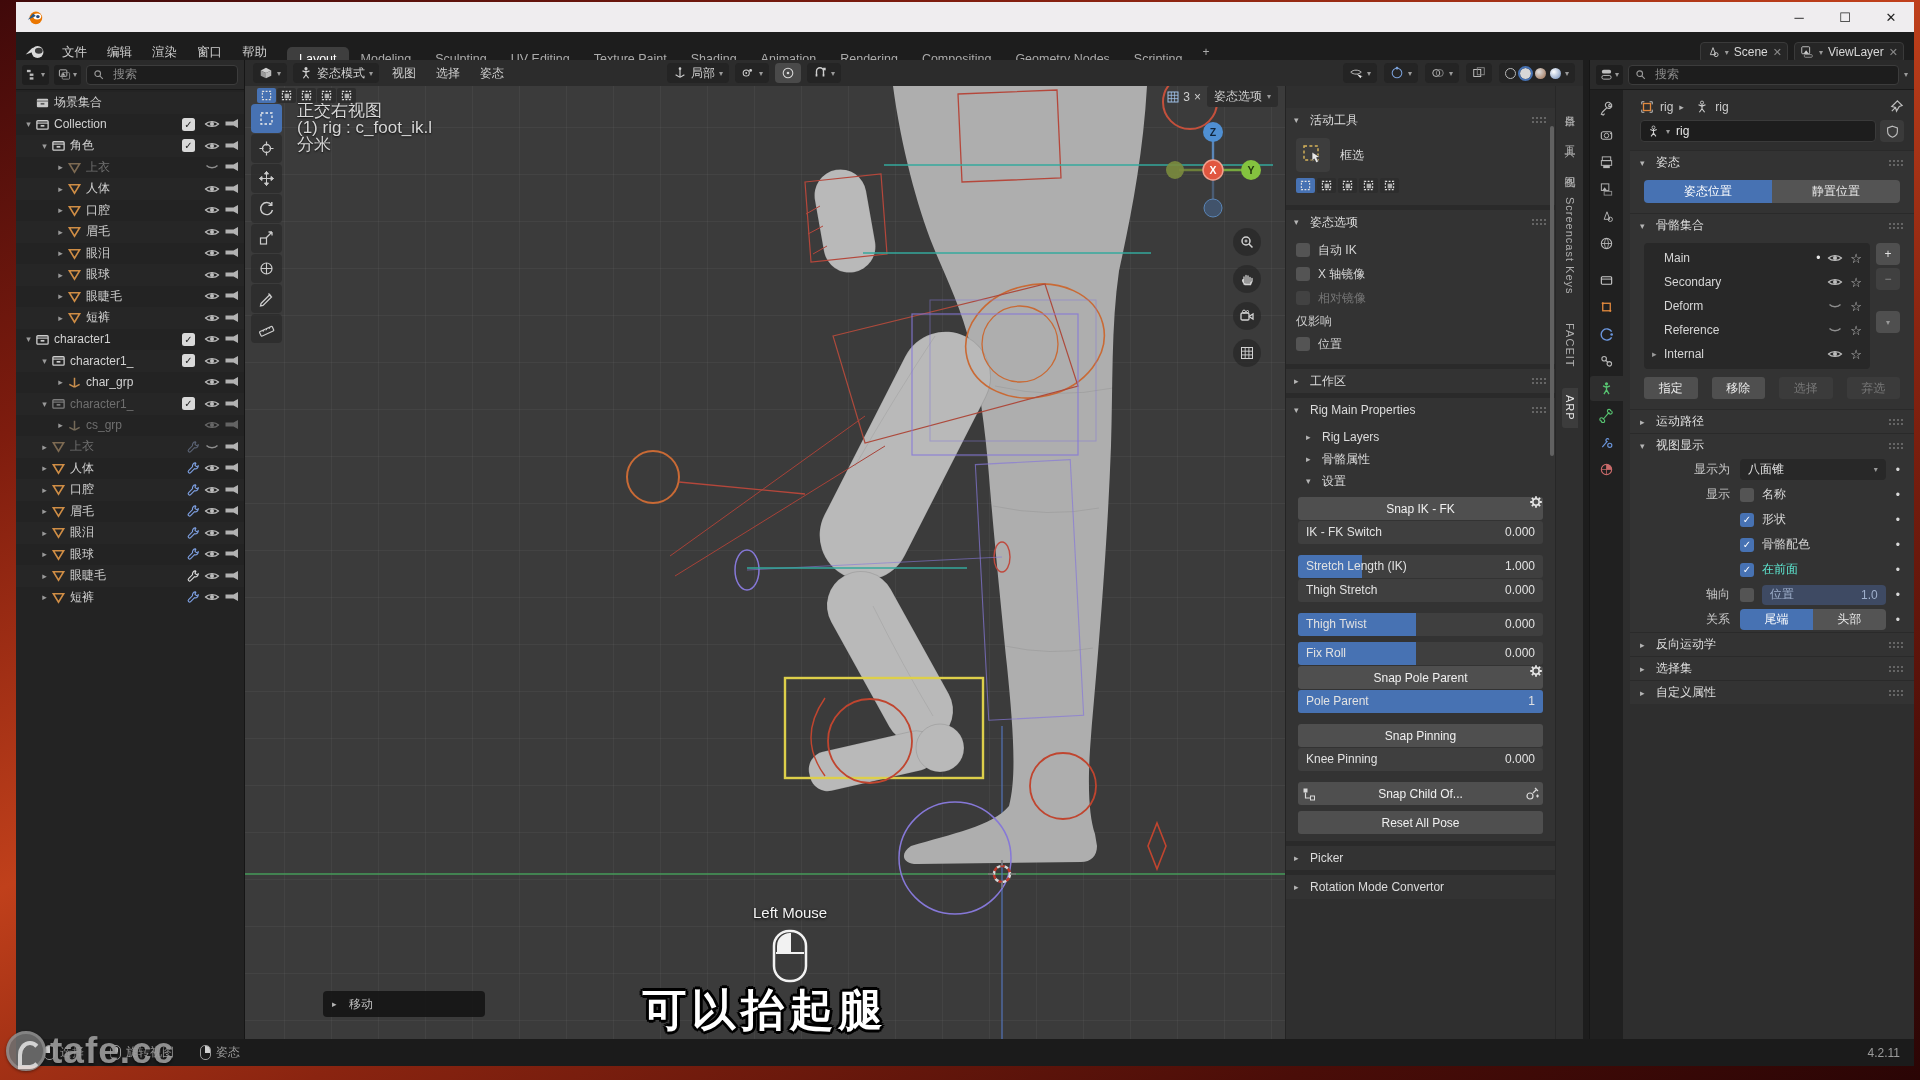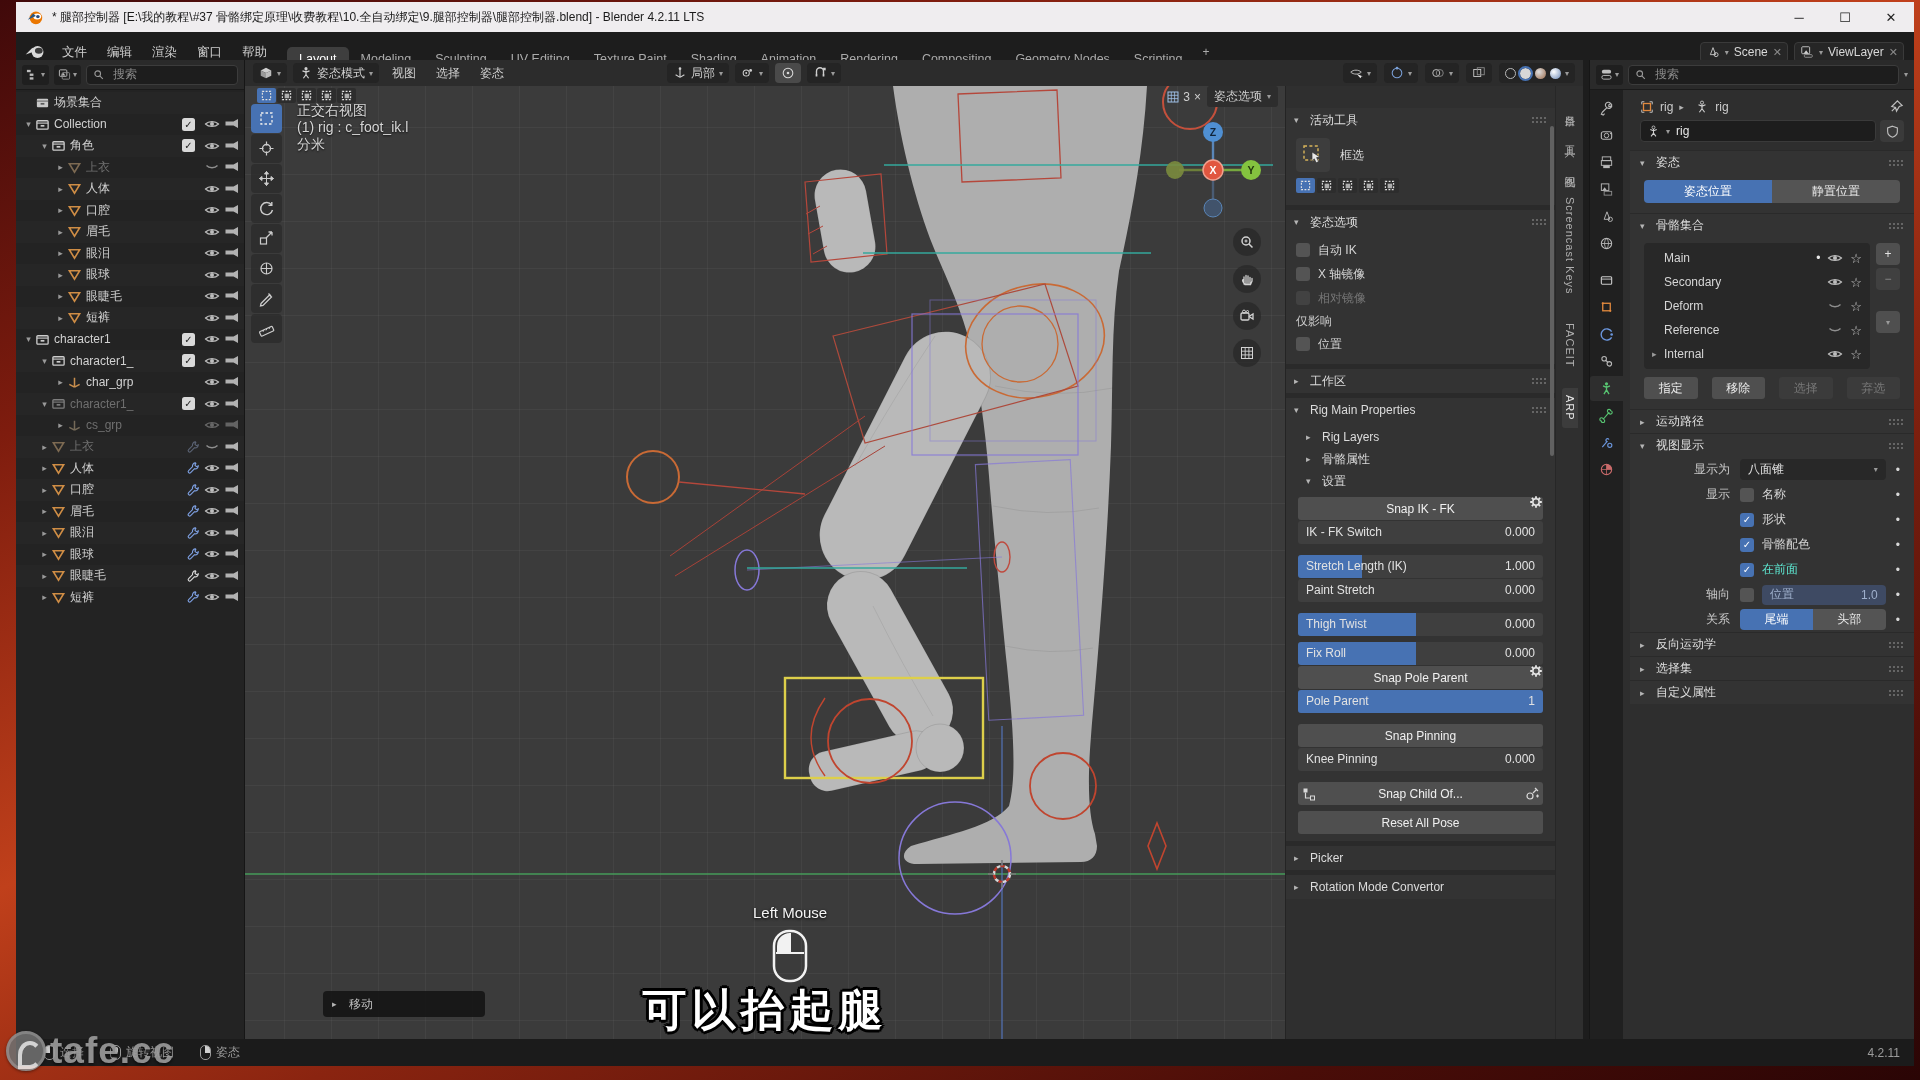--- a/index.html
+++ b/index.html
@@ -80,21 +80,21 @@
   .tool-btn { width:31px; height:29px; background:#2c2c2ccc; display:flex; align-items:center; justify-content:center; border-radius:4px; }
   .tool-btn.active { background:#4772b3; }
   .tool-btn svg { width:17px; height:17px; }
 
   
   .vp-pills { position:absolute; left:12px; top:2px; display:flex; gap:1px; z-index:20; }
   .pill { width:19px; height:15px; background:#2d2d2d; display:flex; align-items:center; justify-content:center; border-radius:2px; }
   .pill.active { background:#4772b3; }
   .pill svg { width:11px; height:11px; }
 
-  .vp-info { position:absolute; left:52px; top:16px; color:#d6d6d6; font-size:14px; line-height:17px; text-shadow:0 1px 2px rgba(0,0,0,.8); z-index:5; }
+  .vp-info { position:absolute; left:52px; top:16px; color:#d6d6d6; font-size:17px; line-height:17px; text-shadow:0 1px 2px rgba(0,0,0,.8); z-index:5; }
 
   
   .vp-chips { position:absolute; top:0; right:305px; display:flex; gap:6px; z-index:25; align-items:center; }
   .vp-chips .c1 { display:flex; gap:4px; align-items:center; color:#cfcfcf; }
   .vp-chips .c2 { background:#2d2d2d; border-radius:3px; padding:2px 7px; color:#cfcfcf; display:flex; gap:5px; align-items:center;}
 
   
   .nav-gizmo { position:absolute; left:908px; top:24px; width:120px; height:120px; z-index:15; }
   .vp-navbtns { position:absolute; left:988px; top:142px; display:flex; flex-direction:column; gap:9px; z-index:15; }
   .navbtn { width:28px; height:28px; border-radius:50%; background:rgba(40,40,40,.75); display:flex; align-items:center; justify-content:center; }
@@ -199,21 +199,20 @@
 
 <div class="window">
 
   <div class="titlebar">
     <svg class="app-ico" viewBox="0 0 20 20">
         <circle cx="11" cy="11" r="7" fill="#ea7600"></circle>
         <ellipse cx="12.5" cy="9.5" rx="4.4" ry="3.4" fill="#fff"></ellipse>
         <ellipse cx="13.2" cy="9.5" rx="2" ry="1.8" fill="#2a4b7c"></ellipse>
         <path d="M2 13 L8 6 L11 9 Z" fill="#265787"></path>
       </svg>
-    <div class="t-title">* 腿部控制器 [E:\我的教程\#37 骨骼绑定原理\收费教程\10.全自动绑定\9.腿部控制器\腿部控制器.blend] - Blender 4.2.11 LTS</div>
     <div class="win-controls">
       <div>─</div>
       <div>☐</div>
       <div>✕</div>
     </div>
   </div>
 
   <div class="topbar">
     <svg class="blender-logo" viewBox="0 0 26 18">
         <circle cx="16" cy="9" r="7" fill="#d9d9d9"></circle>
@@ -1088,21 +1087,21 @@
                 <span class="val">0.000</span>
               </div>
               <div class="rgap"></div>
               <div class="rig-slider">
                 <div class="fill" style="width: 26%;"></div>
                 <span class="lab">Stretch Length (IK)</span>
                 <span class="val">1.000</span>
               </div>
               <div class="rig-slider">
                 <div class="fill" style="width: 0%;"></div>
-                <span class="lab">Paint Stretch</span>
+                <span class="lab">Thigh Stretch</span>
                 <span class="val">0.000</span>
               </div>
               <div class="rgap"></div>
               <div class="rig-slider">
                 <div class="fill" style="width: 48%;"></div>
                 <span class="lab">Thigh Twist</span>
                 <span class="val">0.000</span>
               </div>
               <div class="rgap-sm"></div>
               <div class="rig-slider">

